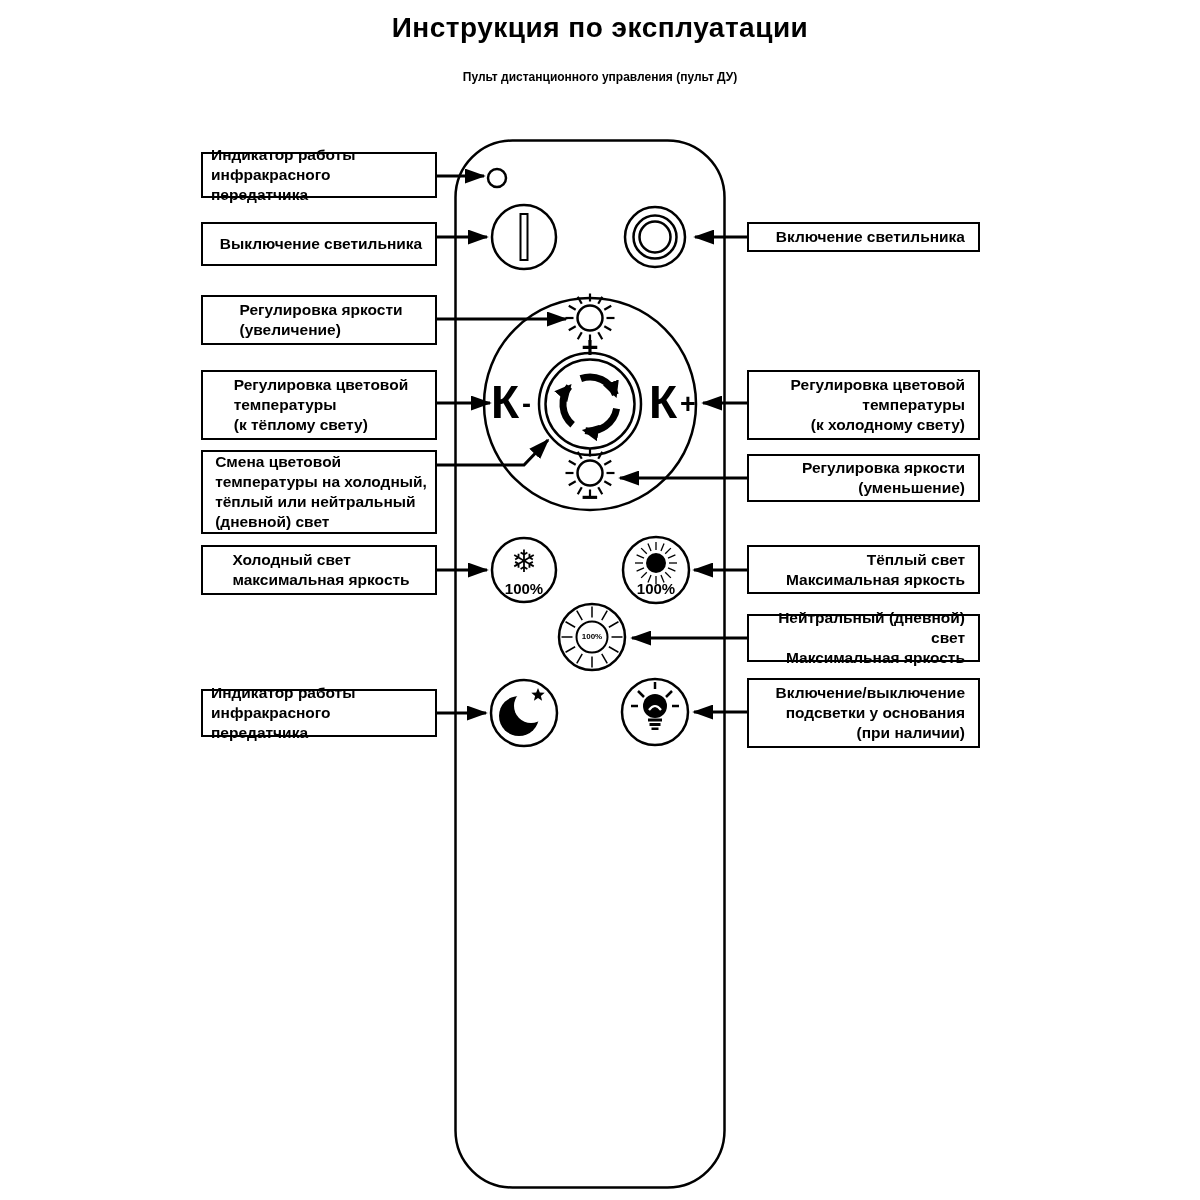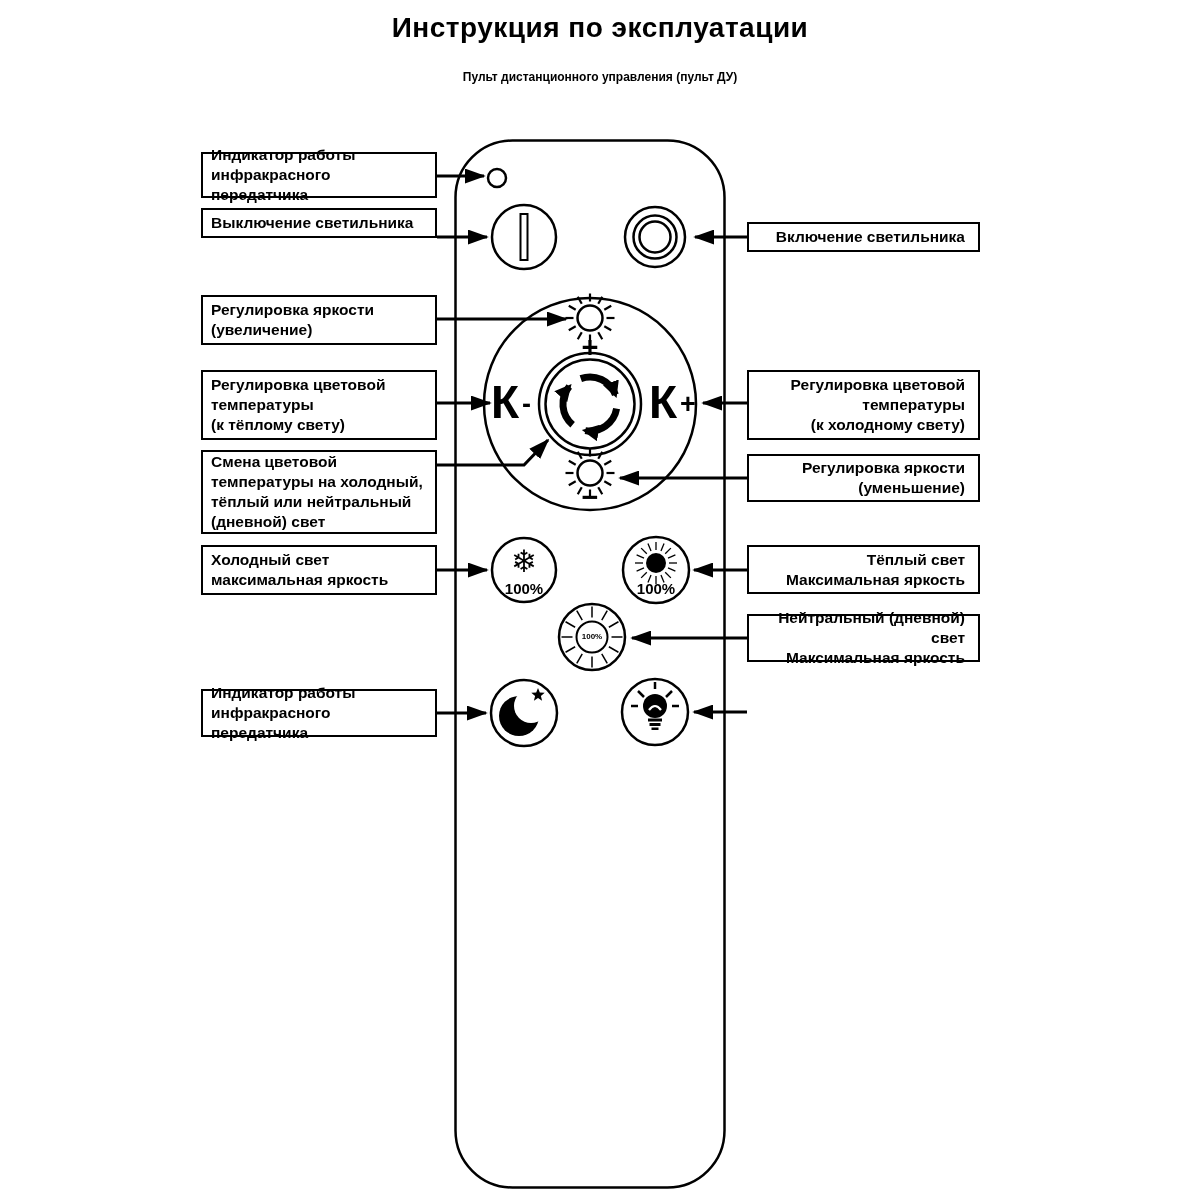--- a/index.html
+++ b/index.html
@@ -5,21 +5,21 @@
   html,body{margin:0;padding:0;background:#fff;}
   #stage{position:relative;width:1200px;height:1200px;background:#fff;
          font-family:"Liberation Sans",sans-serif;color:#000000;overflow:hidden;}
   .title{position:absolute;left:0;top:12px;width:1200px;text-align:center;
          font-size:28px;font-weight:bold;letter-spacing:.5px;}
   .subtitle{position:absolute;left:0;top:70px;width:1200px;text-align:center;
          font-size:12px;font-weight:bold;}
   svg{position:absolute;left:0;top:0;}
   .lbox,.rbox{position:absolute;box-sizing:border-box;border:2px solid #000;background:#fff;
          display:flex;align-items:center;font-size:15.5px;line-height:20px;font-weight:bold;}
-  .lbox{left:201px;width:236px;justify-content:flex-start;padding:2px 4px 2px 8px;}
+  .lbox{left:201px;width:236px;justify-content:center;padding:2px 4px 2px 8px;}
   .rbox{left:747px;width:233px;justify-content:flex-end;text-align:right;padding:2px 13px 2px 4px;}
   .btxt{white-space:pre-line;}
   .rglyph{position:absolute;transform:translate(-50%,-50%);line-height:1;white-space:nowrap;}
   .kwrap{position:absolute;transform:translateY(-50%);display:flex;align-items:center;gap:3px;}
   .kletter{font-size:46px;font-weight:bold;line-height:1;}
   .ksign{font-size:27px;font-weight:bold;line-height:1;padding-top:4px;}
   .pct{font-size:15px;font-weight:bold;}
   .pct-small{font-size:8px;font-weight:bold;}
   .plusminus{font-size:29px;font-weight:bold;}
   .snow{font-size:31px;}
@@ -188,21 +188,21 @@
       <line x1="747" y1="570" x2="694" y2="570" marker-end="url(#ah)"></line>
       <line x1="747" y1="638" x2="632" y2="638" marker-end="url(#ah)"></line>
       <line x1="747" y1="712" x2="694" y2="712" marker-end="url(#ah)"></line>
     </g>
   </svg>
 
   <div class="lbox" style="top:152px;height:46px">
       <span class="btxt">Индикатор работы
 инфракрасного передатчика</span>
     </div>
-  <div class="lbox" style="top:208px;height:30px">
+  <div class="lbox" style="top:222px;height:44px">
       <span class="btxt">Выключение светильника</span>
     </div>
   <div class="lbox" style="top:295px;height:50px">
       <span class="btxt">Регулировка яркости
 (увеличение)</span>
     </div>
   <div class="lbox" style="top:370px;height:70px">
       <span class="btxt">Регулировка цветовой
 температуры
 (к тёплому свету)</span>
@@ -234,20 +234,25 @@
       <span class="btxt">Регулировка яркости
 (уменьшение)</span>
     </div>
   <div class="rbox" style="top:545px;height:49px">
       <span class="btxt">Тёплый свет
 Максимальная яркость</span>
     </div>
   <div class="rbox" style="top:614px;height:48px">
       <span class="btxt">Нейтральный (дневной) свет
 Максимальная яркость</span>
+    </div>
+  <div class="rbox" style="top:678px;height:70px">
+      <span class="btxt">Включение/выключение
+подсветки у основания
+(при наличии)</span>
     </div>
 
   <div class="rglyph plusminus" style="left:590px;top:347px">+</div>
   <div class="rglyph plusminus" style="left:590px;top:497px">−</div>
 
   <div class="kwrap" style="left:491px;top:402px">
     <span class="kletter">К</span>
     <span class="ksign">-</span>
   </div>
   <div class="kwrap" style="left:649px;top:402px">

